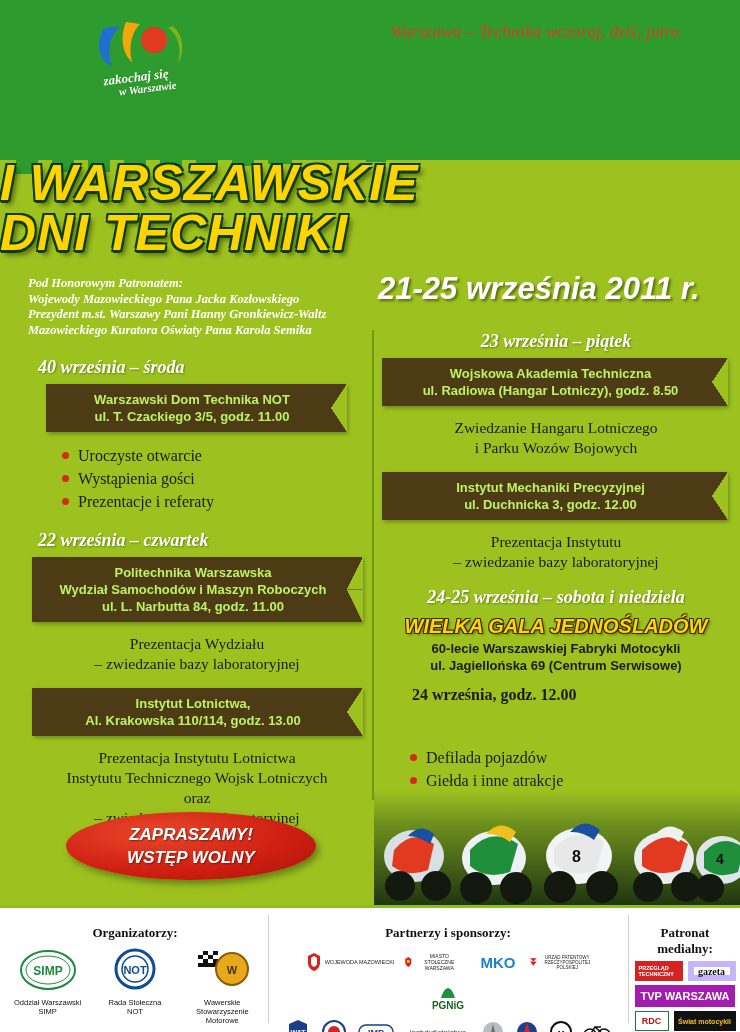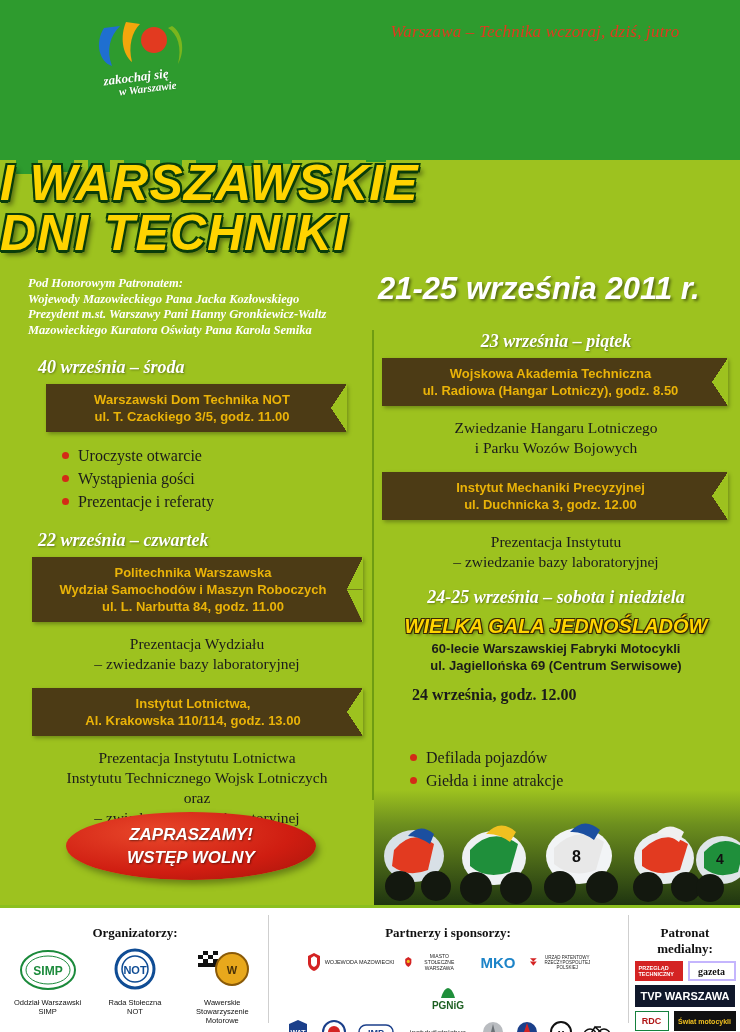--- a/index.html
+++ b/index.html
@@ -91,21 +91,21 @@
     font-size:18px; line-height:22px;
     text-shadow: 1px 1px 2px rgba(0,0,0,.35);
     margin: 0 0 6px 14px;
   }
   .day-head.center { text-align:center; margin-left:0; }
 
   
   .ribbon {
     position:relative;
     background:#4c3b15;
-    color:#eab308;
+    color:#bef264;
     font-family:"Liberation Sans", sans-serif;
     font-weight:bold;
     font-size:13px; line-height:17px;
     text-align:center;
     padding:7px 26px 7px 18px;
     margin: 0 0 12px 0;
     box-shadow: 2px 2px 4px rgba(0,0,0,.3);
   }
   .ribbon::after{
     content:""; position:absolute; right:0; top:0;
@@ -547,26 +547,26 @@
       </div>
     </div>
 
     <div class="foot-col" style="left:632px; width:106px;">
       <h4>Patronat medialny:</h4>
       <div class="media-grid">
         <div class="media-row">
           <div class="mbox" style="background:#d42323;width:48px;">
             <span style="font-size:5.5px;line-height:6px;">PRZEGLĄD TECHNICZNY</span>
           </div>
-          <div class="mbox" style="background:#fff;color:#111;width:48px;border:2px solid #c4b5fd;">
+          <div class="mbox" style="background:#fff;color:#111;width:48px;border:6px solid #c4b5fd;">
             <span style="font-size:10px;font-family:'Liberation Serif',serif;">gazeta</span>
           </div>
         </div>
         <div class="media-row">
-          <div class="mbox" style="background:#0f172a;width:100px;height:22px;">
+          <div class="mbox" style="background:#a21caf;width:100px;height:22px;">
             <span style="font-size:11px;">TVP WARSZAWA</span>
           </div>
         </div>
         <div class="media-row">
           <div class="mbox" style="background:#fff;color:#b01414;width:34px;border:1px solid #15803d;">
             <span style="font-size:9px;">RDC</span>
           </div>
           <div class="mbox" style="background:#111;width:62px;">
             <span style="font-size:7px;color:#f0c020;">Świat motocykli</span>
           </div>

